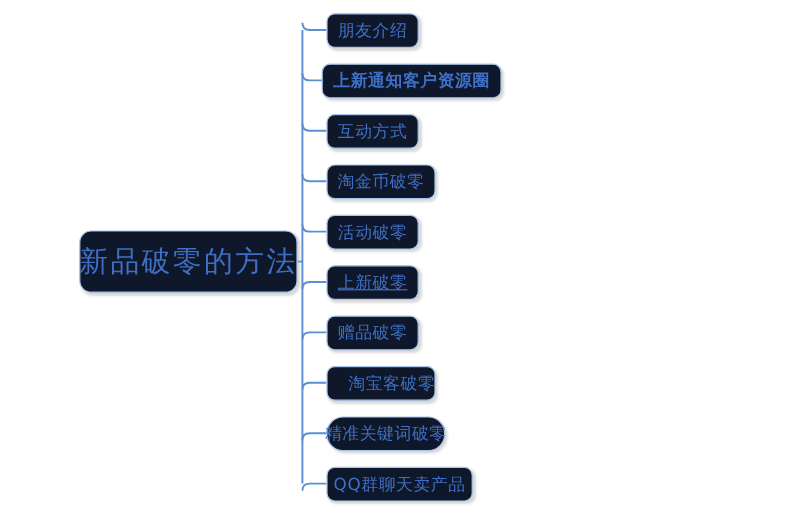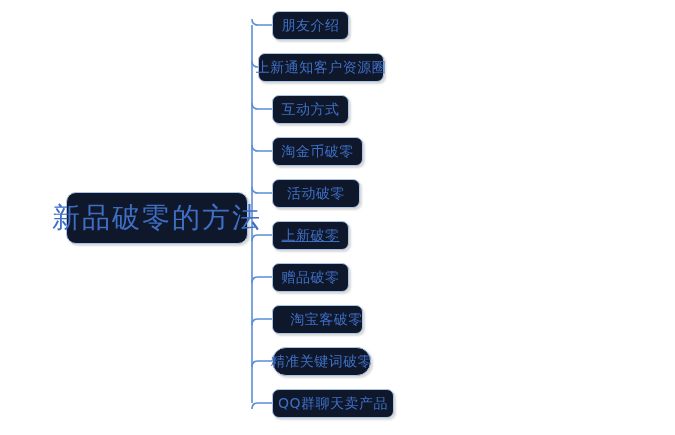--- a/index.html
+++ b/index.html
@@ -33,21 +33,21 @@
     border: 1px solid #a8c4e8;
     border-radius: 7px;
     color: #3f6fc4;
     box-shadow: 2px 2px 2px rgba(170,170,170,0.45);
     white-space: nowrap;
     letter-spacing: 0.5px;
   }
   .node.root {
     border-radius: 10px;
     border: 1px solid #a8c4e8;
-    font-size: 28px;
+    font-size: 24px;
     letter-spacing: 2px;
   }
   .node.child {
     font-size: 14px;
     padding: 0 9px;
     height: 29px;
   }
 </style>
 </head>
 <body>
@@ -70,30 +70,30 @@
     </svg>
 
   <div class="node root" style="left: 66px; top: 192px; width: 182px; height: 52px;">
     <span>新品破零的方法</span>
   </div>
 
   <div id="children-host">
       <div class="node child" style="left: 272px; top: 11px; width: 77px;">
         <span>朋友介绍</span>
       </div>
-      <div class="node child" style="left: 258px; top: 53px; width: 126px;">
+      <div class="node child" style="left: 268px; top: 53px; width: 150px; font-weight: bold;">
         <span>上新通知客户资源圈</span>
       </div>
       <div class="node child" style="left: 272px; top: 95px; width: 77px;">
         <span>互动方式</span>
       </div>
       <div class="node child" style="left: 272px; top: 137px; width: 91px;">
         <span>淘金币破零</span>
       </div>
-      <div class="node child" style="left: 272px; top: 179px; width: 88px; font-family: Liberation Serif, serif;">
+      <div class="node child" style="left: 272px; top: 179px; width: 77px; font-family: Liberation Serif, serif;">
         <span>活动破零</span>
       </div>
       <div class="node child" style="left: 272px; top: 221px; width: 77px; text-decoration: underline;">
         <span>上新破零</span>
       </div>
       <div class="node child" style="left: 272px; top: 263px; width: 77px;">
         <span>赠品破零</span>
       </div>
       <div class="node child" style="left: 272px; top: 305px; width: 91px; padding-left: 27px;">
         <span>淘宝客破零</span>

